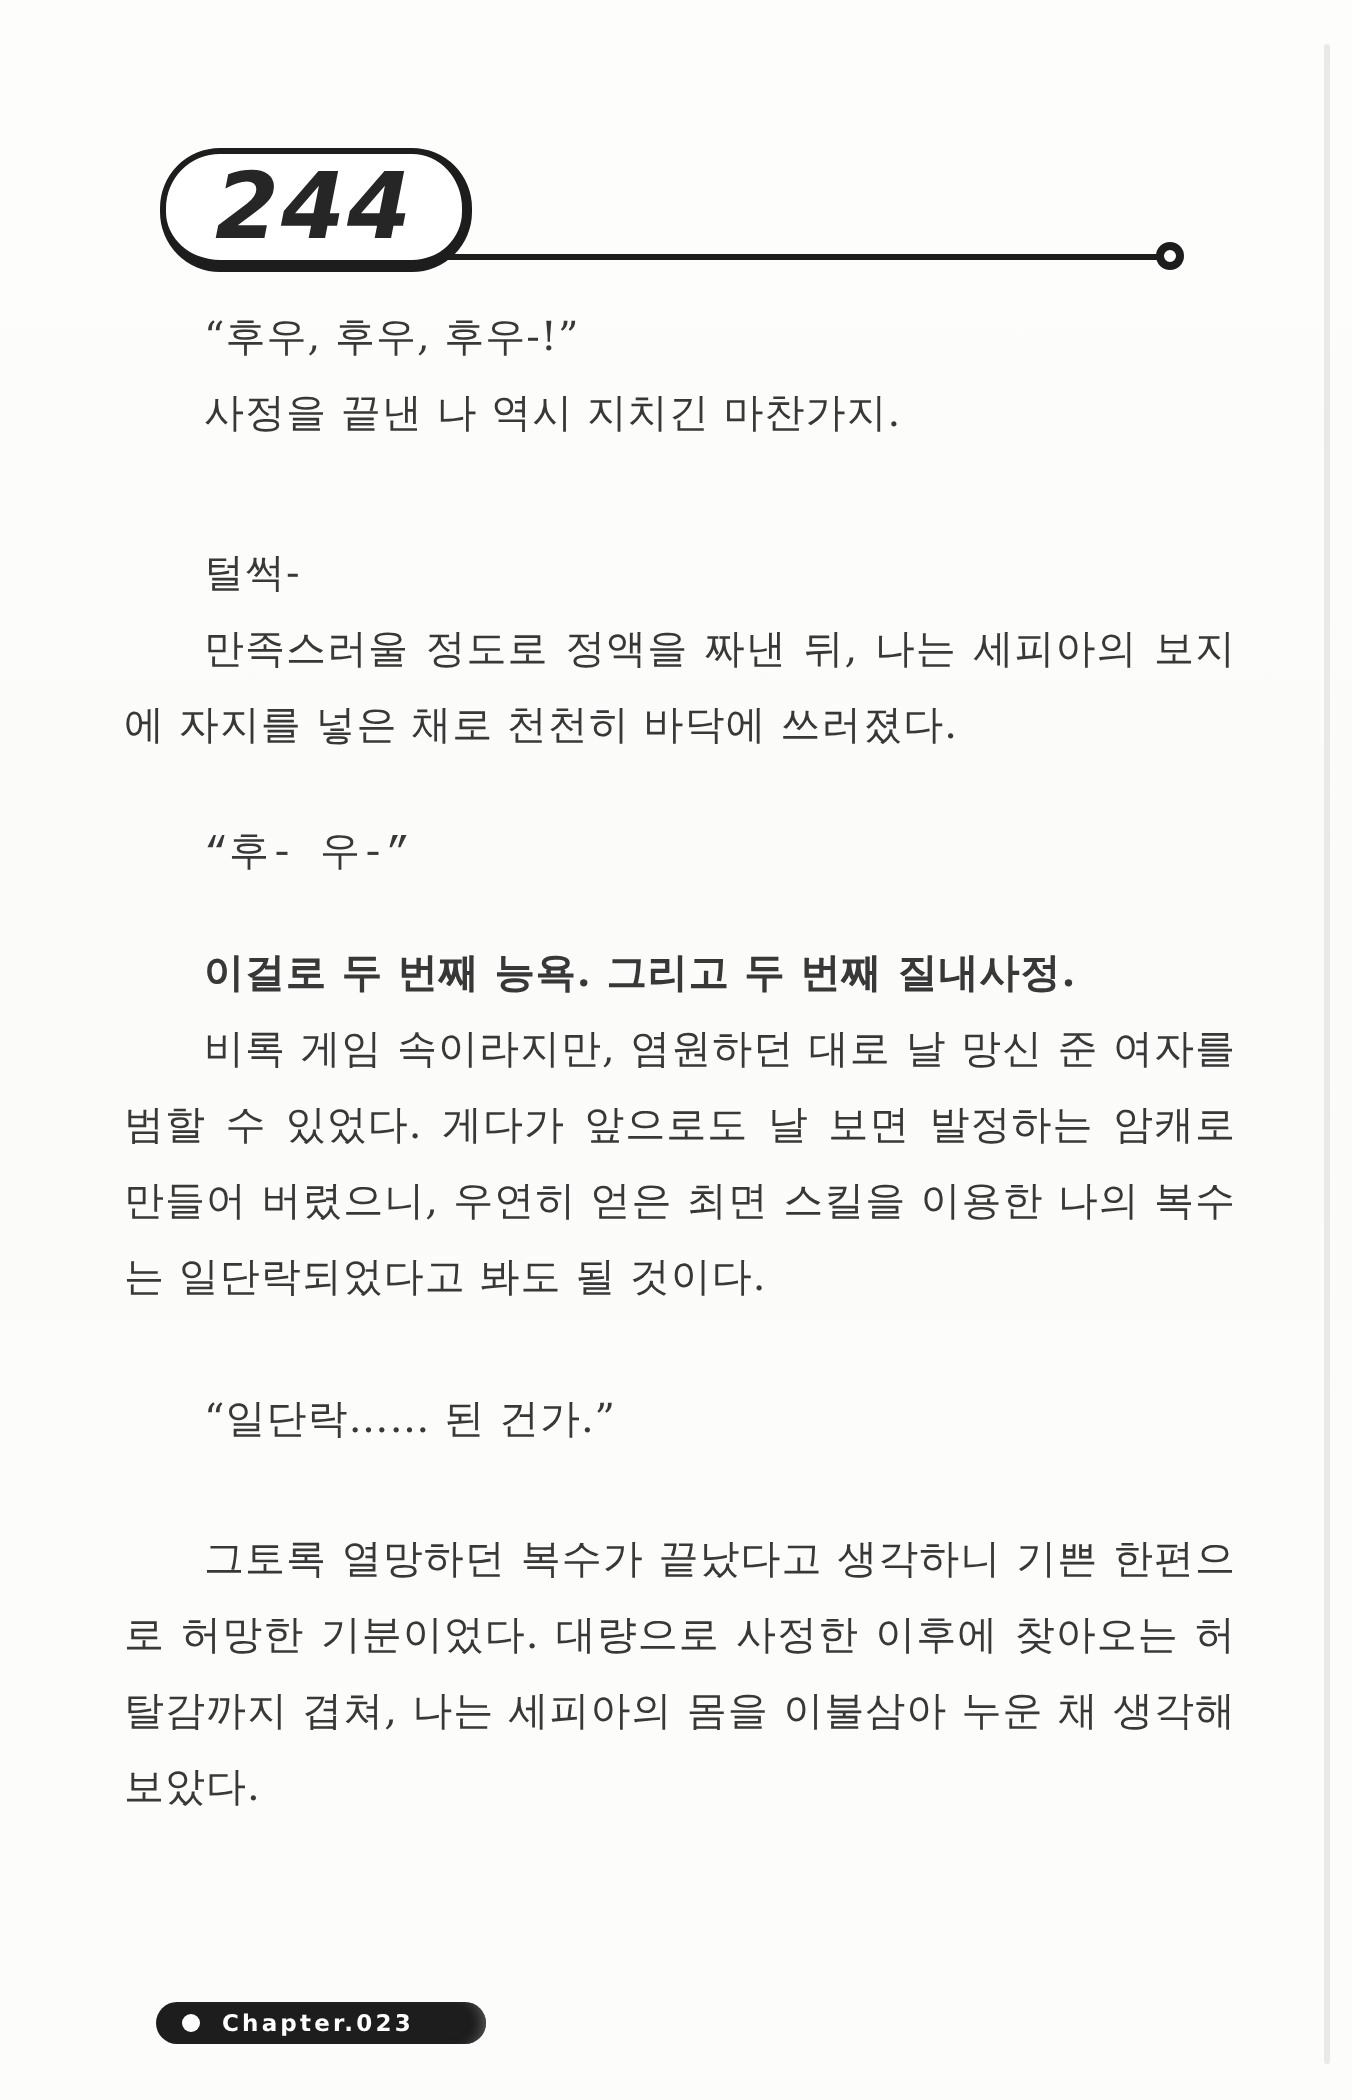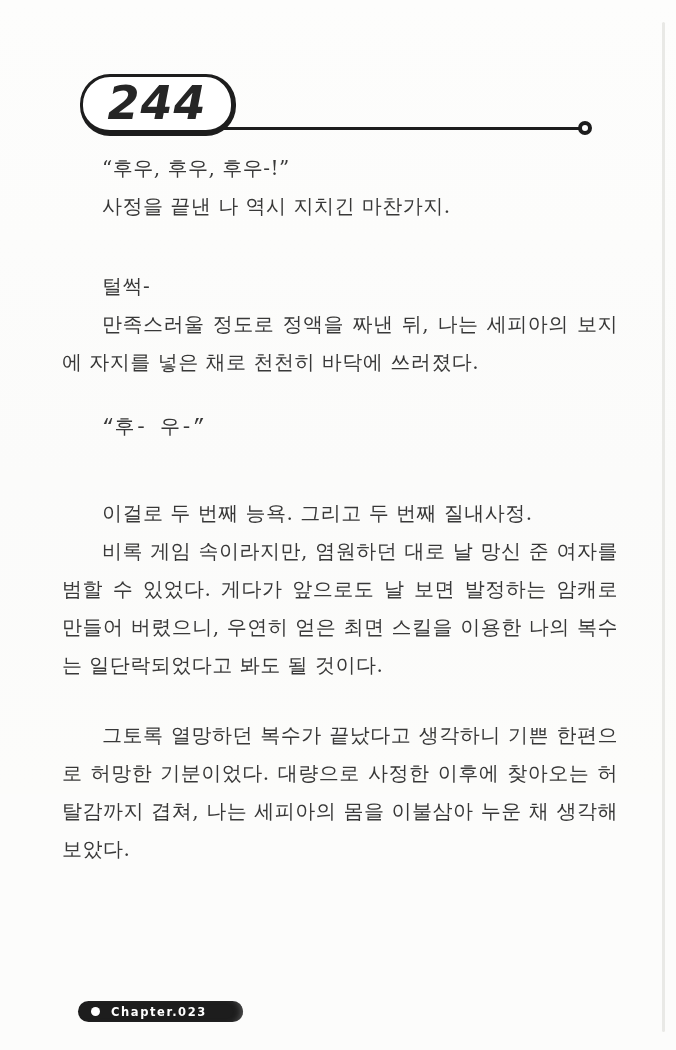--- a/index.html
+++ b/index.html
@@ -80,21 +80,21 @@
     line-height: 38px;
     text-align: justify;
     word-break: break-all;
     letter-spacing: 0.5px;
   }
   .body-text p { text-indent: 40px; }
   .mt26 { margin-top: 42px; }
   .mt32 { margin-top: 32px; }
   .mt33 { margin-top: 33px; }
   .mt36 { margin-top: 28px; font-family: Liberation Mono, monospace; }
-  .mt39 { margin-top: 47px; }
+  .mt39 { margin-top: 20px; font-weight: bold; }
 
   
   .footer { position: absolute; left: 0; top: 982px; width: 676px; height: 24px; }
   .chapter-badge {
     position: absolute;
     left: 78px; top: 19px;
     width: 165px; height: 21px;
     background: var(--ink);
     border-radius: 11px;
     display: flex;
@@ -150,20 +150,21 @@
   </div>
 
   <div class="body-text">
     <p>“후우, 후우, 후우-!”</p>
     <p>사정을 끝낸 나 역시 지치긴 마찬가지.</p>
     <p class="mt26">털썩-</p>
     <p>만족스러울 정도로 정액을 짜낸 뒤, 나는 세피아의 보지에 자지를 넣은 채로 천천히 바닥에 쓰러졌다.</p>
     <p class="mt36">“후- 우-”</p>
     <p class="mt39">이걸로 두 번째 능욕. 그리고 두 번째 질내사정.</p>
     <p>비록 게임 속이라지만, 염원하던 대로 날 망신 준 여자를 범할 수 있었다. 게다가 앞으로도 날 보면 발정하는 암캐로 만들어 버렸으니, 우연히 얻은 최면 스킬을 이용한 나의 복수는 일단락되었다고 봐도 될 것이다.</p>
+    <p class="mt33">“일단락…… 된 건가.”</p>
     <p class="mt32">그토록 열망하던 복수가 끝났다고 생각하니 기쁜 한편으로 허망한 기분이었다. 대량으로 사정한 이후에 찾아오는 허탈감까지 겹쳐, 나는 세피아의 몸을 이불삼아 누운 채 생각해 보았다.</p>
   </div>
 
   <div class="footer">
     <div class="chapter-badge">
       <span class="chapter-bullet"></span>
       <span class="chapter-label">Chapter.023</span>
     </div>
   </div>
 

